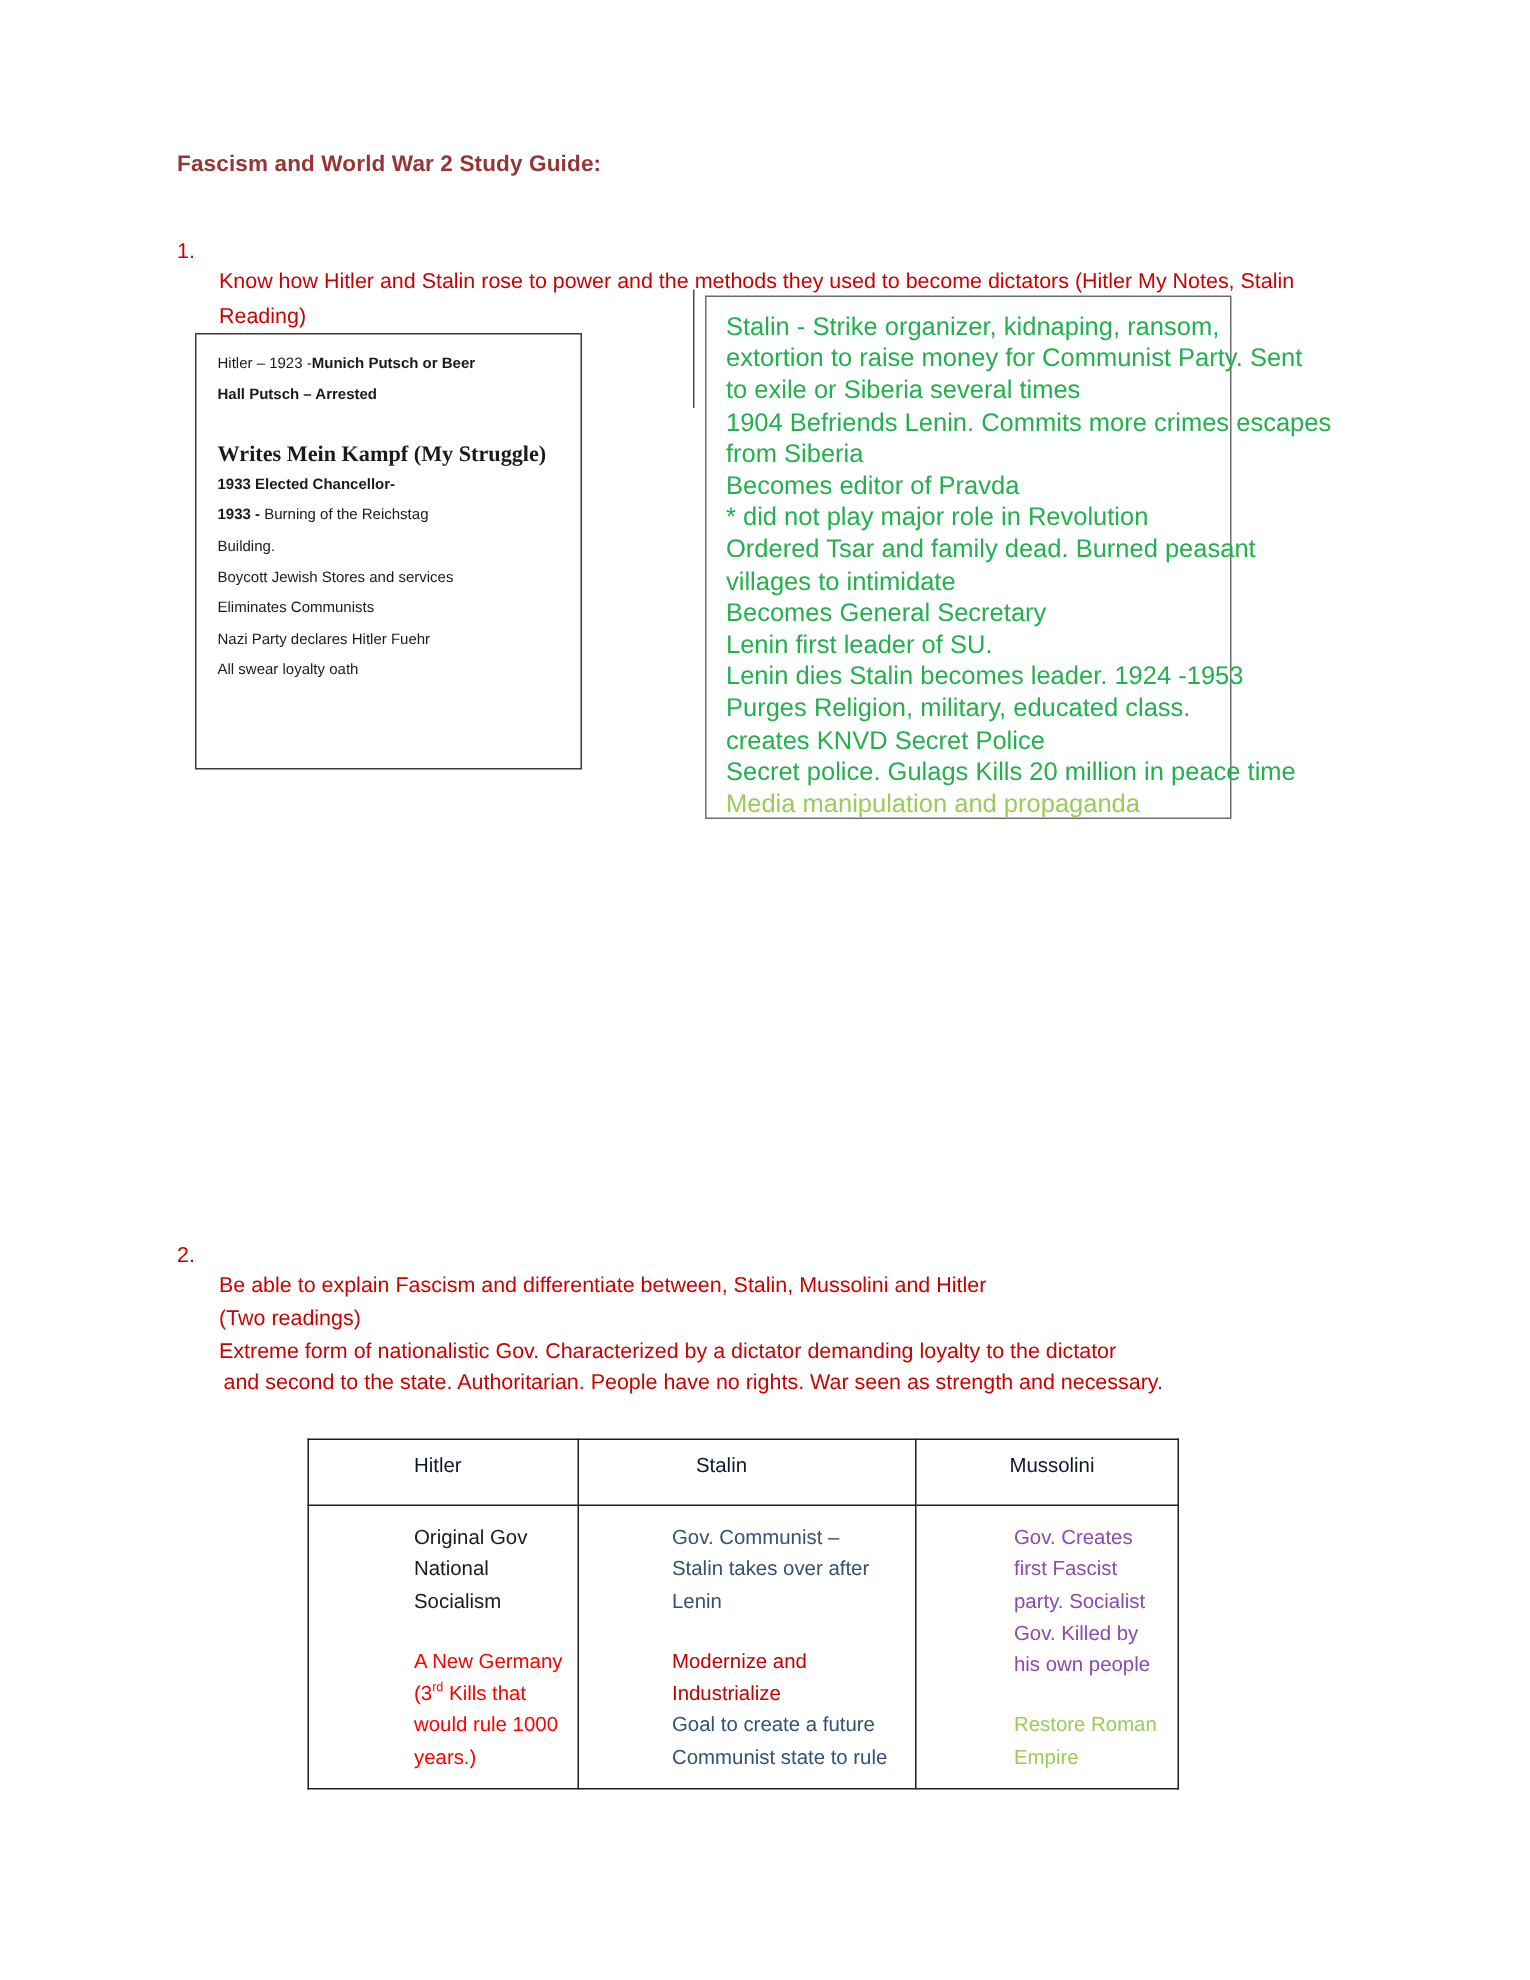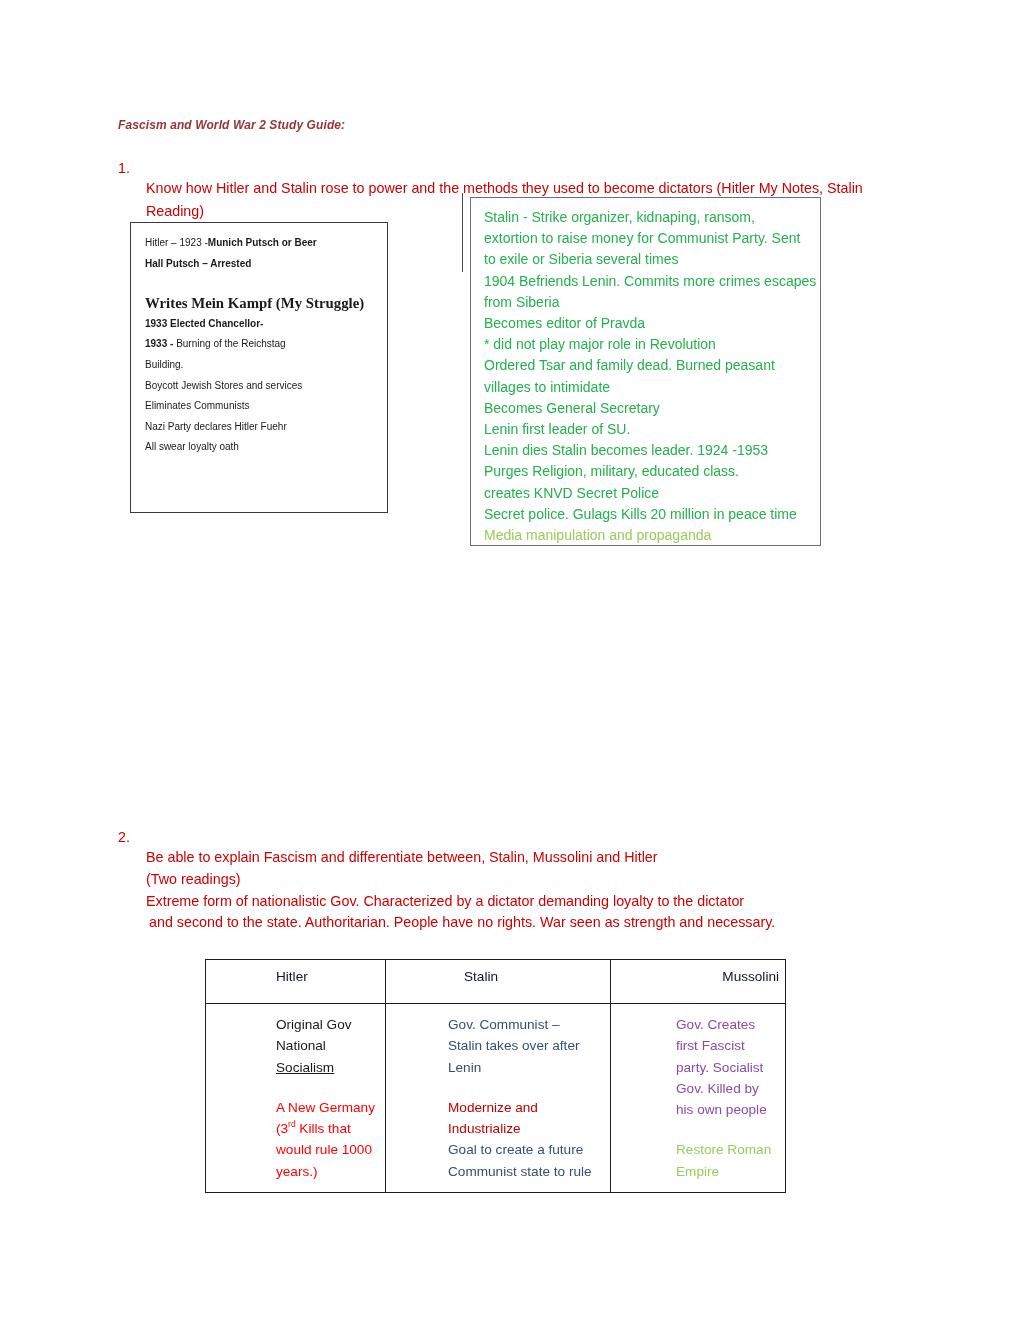--- a/index.html
+++ b/index.html
@@ -12,27 +12,26 @@
     position: relative;
     overflow: hidden;
   }
 
   .page { position: relative; width: 1020px; height: 1320px; }
 
   
   .doc-title {
     position: absolute;
     left: 118px;
-    top: 118px;
-    font-size: 12px;
+    top: 101px;
+    font-size: 15px;
     font-weight: bold;
     color: #963634;
     letter-spacing: 0.1px;
     white-space: nowrap;
-    font-style: italic;
   }
 
   
   .item1 {
     position: absolute;
     left: 118px;
     top: 157px;
     width: 760px;
     color: #CC0000;
     font-size: 14.3px;
@@ -85,21 +84,21 @@
     left: 470px;
     top: 197px;
     width: 351px;
     height: 349px;
     border: 1px solid #6e6e6e;
     background: #fff;
     padding: 9px 8px 8px 13px;
   }
   .stalin-box .ln {
     display: block;
-    font-size: 14px;
+    font-size: 17px;
     line-height: 21.2px;
     color: #22B14C;
     white-space: nowrap;
   }
   .stalin-box .ln.light { color: #9BCB5A; }
 
   
   .stray-rule {
     position: absolute;
     left: 462px;
@@ -153,27 +152,27 @@
   }
   .col-hitler  { width: 180px; }
   .col-stalin  { width: 225px; }
   .col-muss    { width: 175px; }
 
   .cmp-table tbody td.c-hitler { padding-left: 70px; }
   .cmp-table tbody td.c-stalin { padding-left: 62px; }
   .cmp-table tbody td.c-muss   { padding-left: 65px; }
   .cmp-table thead th.h-hitler { padding-left: 70px; }
   .cmp-table thead th.h-stalin { padding-left: 78px; }
-  .cmp-table thead th.h-muss   { padding-left: 40px; text-align: right; }
+  .cmp-table thead th.h-muss   { padding-left: 62px; }
 
   .cell-line { display: block; }
   .cell-gap { display: block; height: 19px; }
 
   .t-black   { color: #1a1a1a; }
-  .t-under   { color: #1a1a1a; text-decoration: underline; }
+  .t-under   { color: #1a1a1a; }
   .t-red     { color: #FF0000; }
   .t-navy    { color: #36506E; }
   .t-darkred { color: #C00000; }
   .t-purple  { color: #8B4BAD; }
   .t-lgreen  { color: #9BCB5A; }
 
   sup { font-size: 0.62em; vertical-align: super; line-height: 0; }
 </style>
 </head>
 <body>

